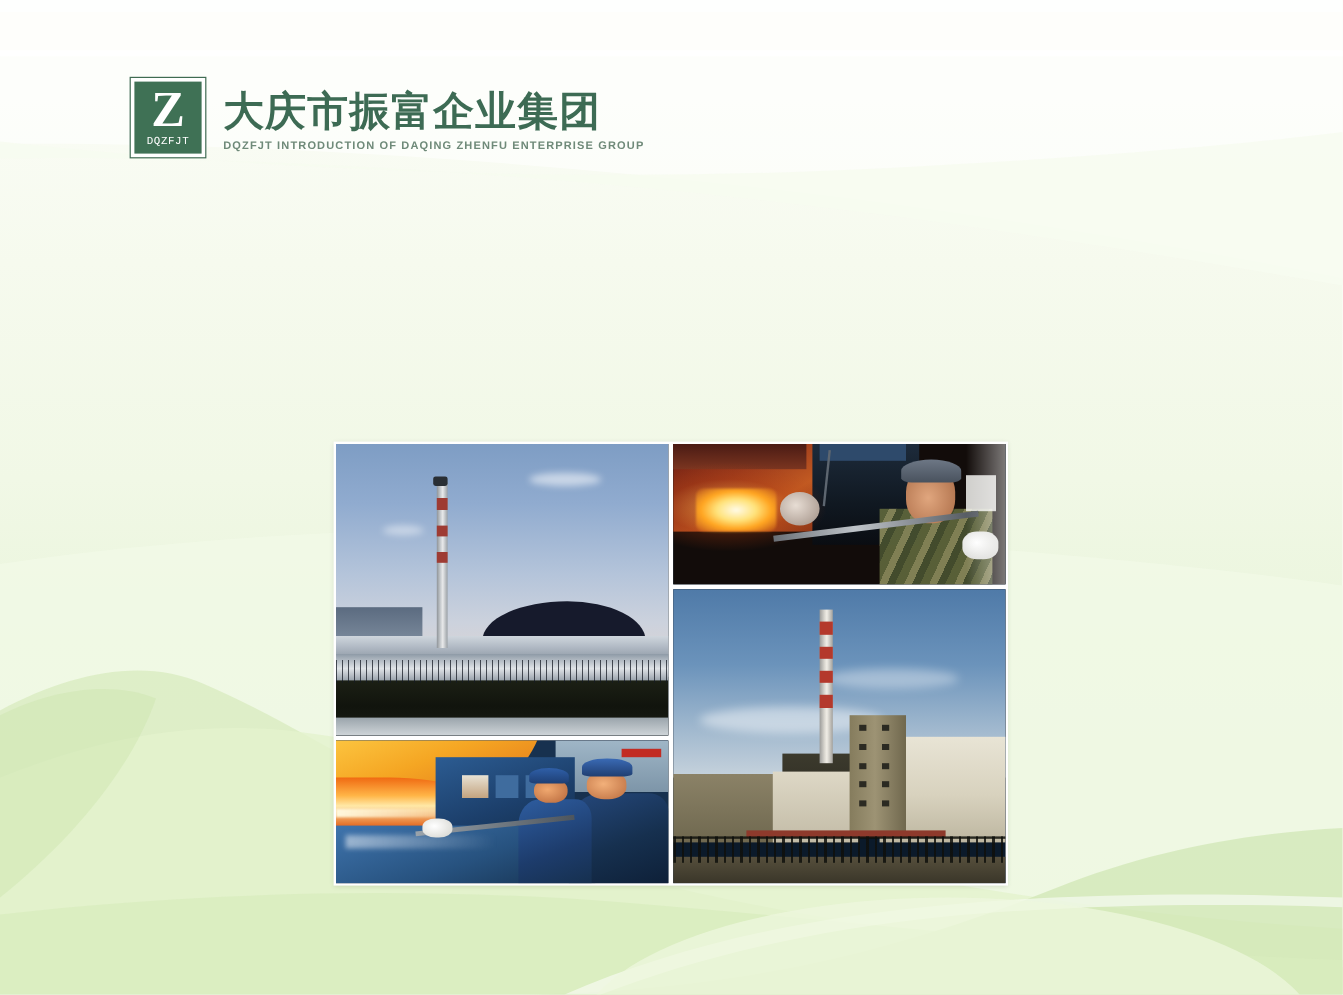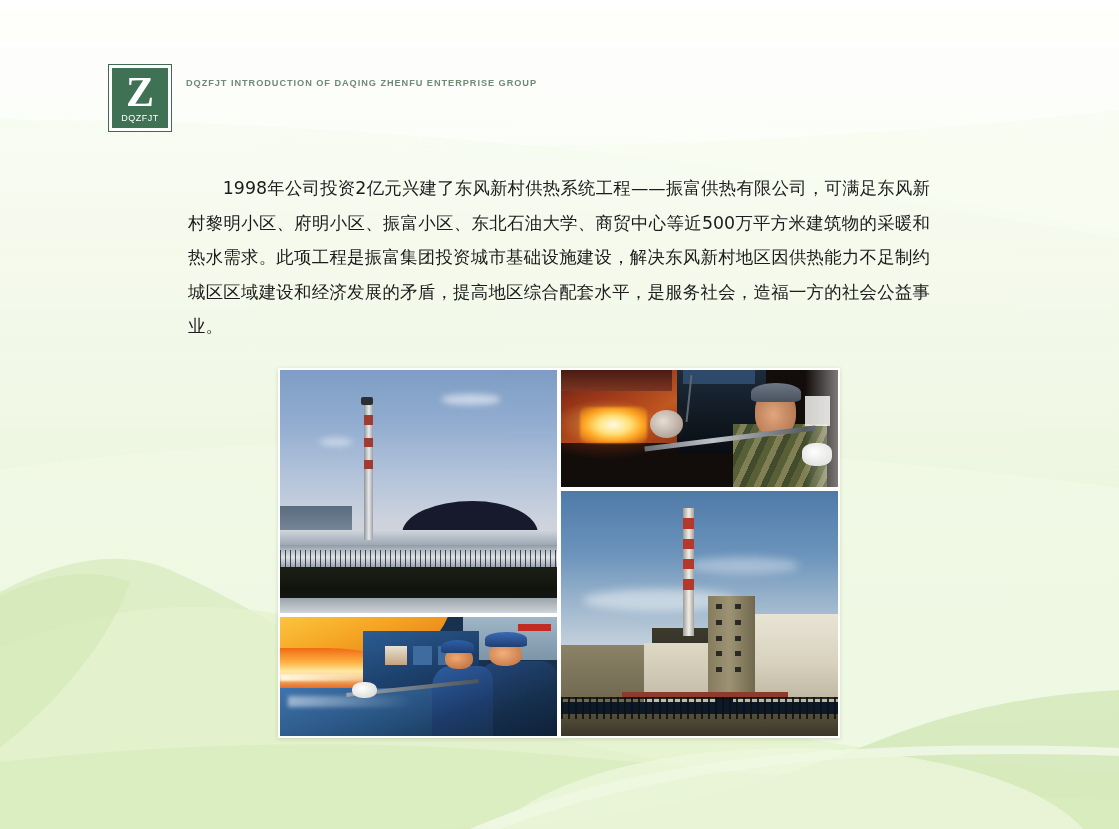--- a/index.html
+++ b/index.html
@@ -388,21 +388,21 @@
   .logo-z {
     margin-top: 4px;
     font-family: "Liberation Serif", "DejaVu Serif", serif;
     font-weight: bold;
     font-size: 42px;
     line-height: 40px;
     color: #ffffff;
     letter-spacing: 0;
   }
   .logo-abbr {
-    font-family: Liberation Sans, sans-serif;
+    font-family: Liberation Mono, monospace;
     font-size: 9px;
     letter-spacing: 0.5px;
     color: #ffffff;
     margin-top: 1px;
   }
   .logo-text {
     margin-left: 14px;
     padding-top: 10px;
   }
   .brand-cn {
@@ -474,25 +474,25 @@
   </div>
 
   <div class="header">
     <div class="logo-mark">
       <div class="logo-inner">
         <div class="logo-z">Z</div>
         <div class="logo-abbr">DQZFJT</div>
       </div>
     </div>
     <div class="logo-text">
+      <div class="brand-cn">大庆市振富企业集团</div>
       <div class="brand-en">DQZFJT INTRODUCTION OF DAQING ZHENFU ENTERPRISE GROUP</div>
     </div>
   </div>
 
-  <div class="body-copy">1998年公司投资2亿元兴建了东风新村供热系统工程——振富供热有限公司，可满足东风新村黎明小区、府明小区、振富小区、东北石油大学、商贸中心等近500万平方米建筑物的采暖和热水需求。此项工程是振富集团投资城市基础设施建设，解决东风新村地区因供热能力不足制约城区区域建设和经济发展的矛盾，提高地区综合配套水平，是服务社会，造福一方的社会公益事业。</div>
 
   <div class="collage">
     <div class="collage-inner">
 
       <div class="photo p1">
         <div class="scene">
           <div class="sky"></div>
           <div class="cloud1"></div>
           <div class="cloud2"></div>
           <div class="ground"></div>

